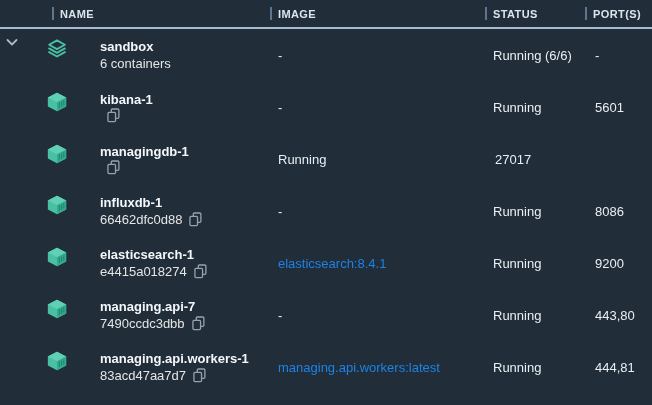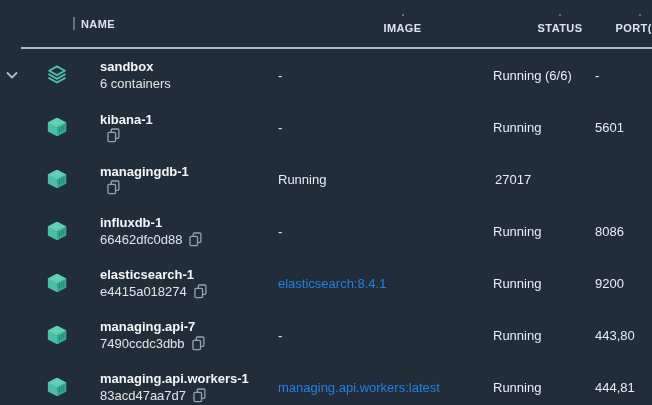--- a/index.html
+++ b/index.html
@@ -11,35 +11,34 @@
     -webkit-font-smoothing:antialiased;
   }
   .table { width:652px; }
   .grid {
     display:grid;
     grid-template-columns:278px 215px 100px 59px;
     align-items:center;
   }
   
   .header {
-    height:49px;
+    height:29px;
     border-bottom:2px solid #a7bcd1;
-    margin-left:21px;
   }
   .hcell {
     display:flex; align-items:center; gap:6px;
     font-size:11px; font-weight:bold; letter-spacing:.4px;
     color:#dde5ed; cursor:pointer; user-select:none;
   }
   .hcell.name { padding-left:52px; }
-  .hcell.offset { margin-left:-8px;flex-direction:column; }
+  .hcell.offset { margin-left:-8px; }
   .hbar { width:2px; height:13px; background:#5d7690; flex:0 0 2px; }
   
   .row { height:52px; }
-  .name-cell { display:flex; align-items:center; padding-left:6px;gap:20px; }
+  .name-cell { display:flex; align-items:flex-start; padding-left:6px;gap:20px; }
   .chev { width:14px; height:9px; flex:0 0 14px; display:flex; align-items:center; cursor:pointer; }
   .chev.hidden { visibility:hidden; }
   .row-icon { width:22px; height:22px; margin-left:6px; flex:0 0 22px; }
   .name-text { margin-left:12px; min-width:0; }
   .title { font-size:13px; font-weight:bold; color:#f4f7fa; line-height:17px; white-space:nowrap; }
   .sub { font-size:13px; color:#e5e5e5; line-height:17px; display:flex; align-items:center; white-space:nowrap; }
   .copy { margin-left:7px; cursor:pointer; display:inline-flex; }
   .cell { font-size:13px; color:#e9eef3; white-space:nowrap; }
   .ports-cell { padding-left:2px; }
   .image-cell.link { color:#1e82e6; cursor:pointer; }

